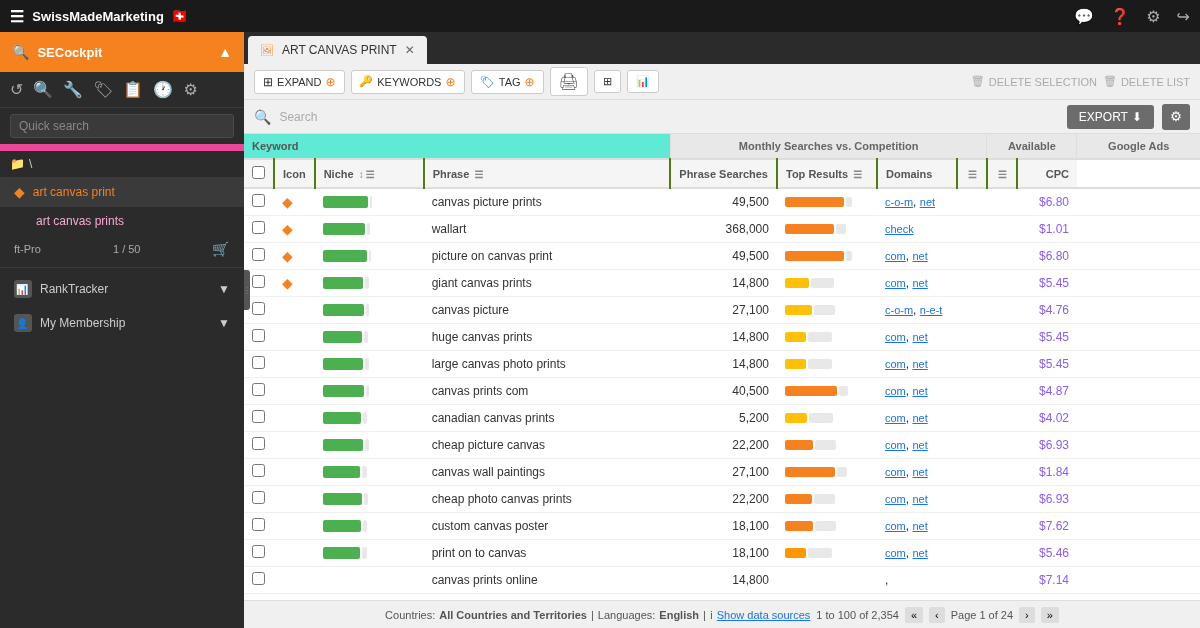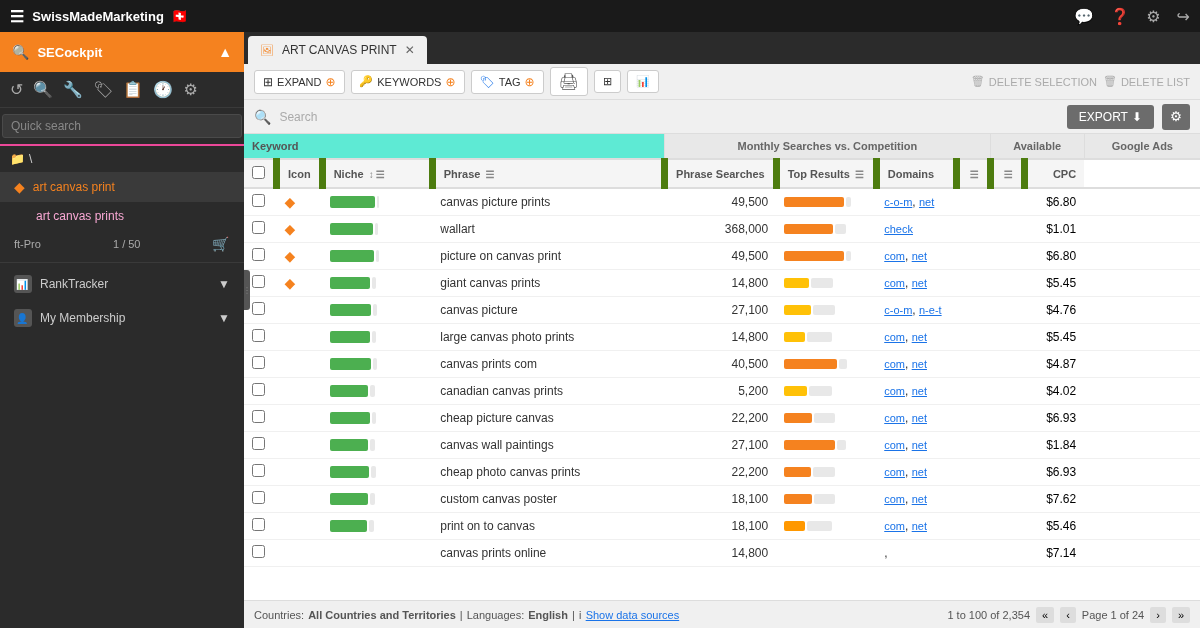--- a/index.html
+++ b/index.html
@@ -46,22 +46,22 @@
     .sidebar-tools {
       display: flex;
       align-items: center;
       padding: 8px 10px;
       gap: 10px;
       border-bottom: 1px solid #3a3a3a;
     }
     .sidebar-tool-icon { color: #aaa; font-size: 16px; cursor: pointer; }
 
     .sidebar-search {
-      padding: 6px 2px;
-      border-bottom: 2px solid #ec4899;
+      padding: 6px 10px;
+      border-bottom: 7px solid #ec4899;
     }
     .sidebar-search input {
       width: 100%;
       background: #3a3a3a;
       border: 1px solid #4a4a4a;
       border-radius: 3px;
       padding: 4px 8px;
       color: #ccc;
       font-size: 12px;
       outline: none;
@@ -222,39 +222,39 @@
     thead tr {
       background: #f5f5f5;
       border-bottom: 2px solid #ddd;
     }
     thead th {
       padding: 6px 8px;
       text-align: left;
       font-weight: bold;
       color: #555;
       white-space: nowrap;
-      border-right: 7px solid #4d7c0f;
+      border-right: 2px solid #4d7c0f;
       font-size: 11px;
     }
     thead th:last-child { border-right: none; }
     .th-group {
       background: #e8e8e8;
       text-align: center;
       padding: 3px 8px;
       font-size: 11px;
       color: #666;
       border-right: 1px solid #ddd;
     }
     tbody tr { border-bottom: 1px solid #f0f0f0; }
     tbody td { padding: 5px 8px; vertical-align: middle; }
     .bar-green { height: 12px; background: #4caf50; border-radius: 2px; }
     .bar-light { height: 12px; background: #e8e8e8; border-radius: 2px; }
 
     .monthly-searches { text-align: right; color: #333; }
-    .cpc-val { text-align: right; color: #000000; }
+    .cpc-val { text-align: right; color: #8b5cf6; }
     .domain-link { color: #1a73e8; text-decoration: underline; cursor: pointer; font-size: 11px; }
 
     .checkbox-cell { width: 20px; }
     .icon-cell { width: 24px; }
     .niche-cell { min-width: 60px; }
     .phrase-cell { min-width: 150px; }
     .searches-cell { width: 90px; text-align: right; }
     .top-results-cell { width: 100px; }
     .domains-cell { width: 80px; }
     .cpc-cell { width: 60px; text-align: right; }
@@ -265,21 +265,21 @@
     .status-bar {
       background: #f0f0f0;
       height: 28px;
       display: flex;
       align-items: center;
       padding: 0 10px;
       border-top: 1px solid #ddd;
       font-size: 11px;
       color: #555;
       gap: 6px;
-      justify-content: space-between;
+      justify-content: center;
     }
     .status-left { display: flex; align-items: center; gap: 4px; }
     .status-right { display: flex; align-items: center; gap: 6px; }
     .status-link { color: #1a73e8; cursor: pointer; text-decoration: underline; }
     .pagination-btn { background: #ddd; border: none; padding: 2px 6px; cursor: pointer; border-radius: 2px; font-size: 11px; }
     .pagination-btn:disabled { background: #eee; color: #bbb; }
 
     
     .table-container::-webkit-scrollbar { width: 6px; }
     .table-container::-webkit-scrollbar-track { background: #f0f0f0; }
@@ -593,20 +593,42 @@
     <td class="domains-cell"><a class="domain-link">c-o-m</a>, <a class="domain-link">n-e-t</a></td>
     <td></td>
     <td></td>
     <td class="cpc-cell cpc-val">$4.76</td>
   </tr>
             <tr>
     <td class="checkbox-cell"><input type="checkbox" style=""></td>
     <td class="icon-cell"></td>
     <td class="niche-cell">
       <div class="niche-bar-wrap">
+        <div class="bar-green" style="width:39px;"></div>
+        <div class="bar-light" style="width:4.4px;"></div>
+      </div>
+    </td>
+    <td class="phrase-cell">huge canvas prints</td>
+    <td class="searches-cell monthly-searches">14,800</td>
+    <td class="top-results-cell">
+      <div style="display:flex;gap:2px;align-items:center;">
+        <div style="height:10px;width:21px;background:#ffc107;border-radius:2px;"></div>
+        <div style="height:10px;width:24.5px;background:#e8e8e8;border-radius:2px;"></div>
+      </div>
+    </td>
+    <td class="domains-cell"><a class="domain-link">com</a>, <a class="domain-link">net</a></td>
+    <td></td>
+    <td></td>
+    <td class="cpc-cell cpc-val">$5.45</td>
+  </tr>
+            <tr>
+    <td class="checkbox-cell"><input type="checkbox" style=""></td>
+    <td class="icon-cell"></td>
+    <td class="niche-cell">
+      <div class="niche-bar-wrap">
         <div class="bar-green" style="width:40px;"></div>
         <div class="bar-light" style="width:4px;"></div>
       </div>
     </td>
     <td class="phrase-cell">large canvas photo prints</td>
     <td class="searches-cell monthly-searches">14,800</td>
     <td class="top-results-cell">
       <div style="display:flex;gap:2px;align-items:center;">
         <div style="height:10px;width:21px;background:#ffc107;border-radius:2px;"></div>
         <div style="height:10px;width:24.5px;background:#e8e8e8;border-radius:2px;"></div>

